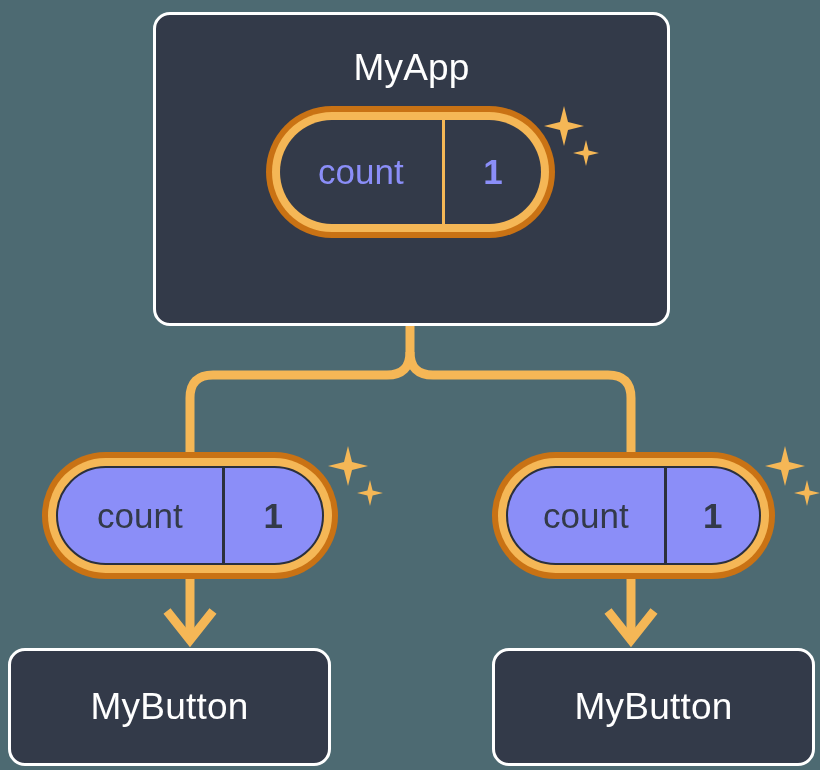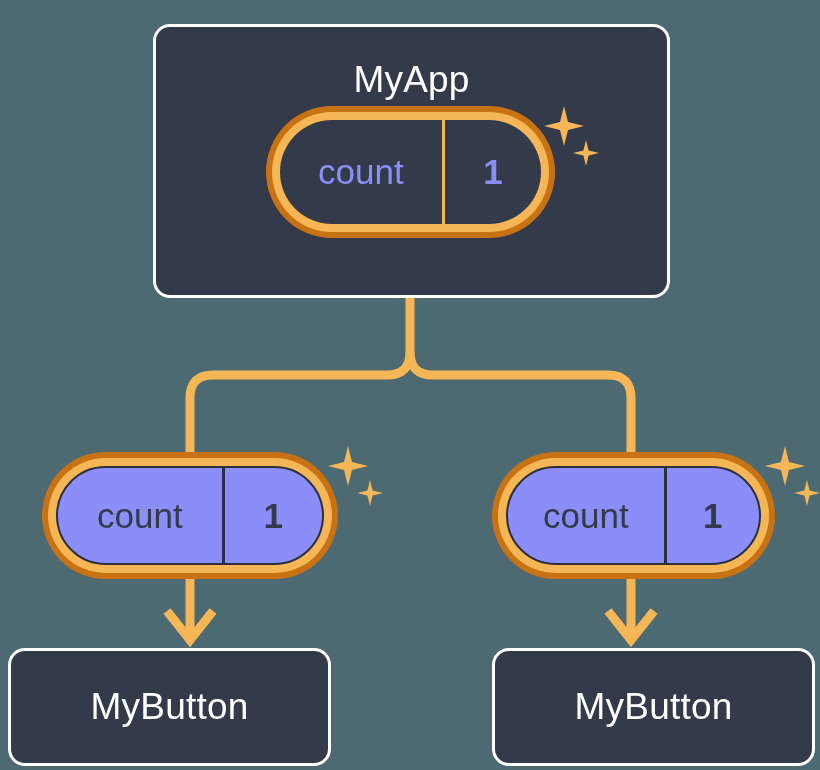--- a/index.html
+++ b/index.html
@@ -36,23 +36,22 @@
   .card-title {
     color: #ffffff;
     font-size: 37px;
     font-weight: 400;
     letter-spacing: .2px;
     white-space: nowrap;
   }
 
   #card-myapp {
     left: 153px; top: 12px;
-    width: 517px; height: 274px;
+    width: 517px; height: 314px;
     padding-top: 32px;
-    margin-top: 12px;
   }
   #card-mybutton-left {
     left: 8px; top: 648px;
     width: 323px; height: 118px;
     justify-content: center;
   }
   #card-mybutton-right {
     left: 492px; top: 648px;
     width: 323px; height: 118px;
     justify-content: center;

